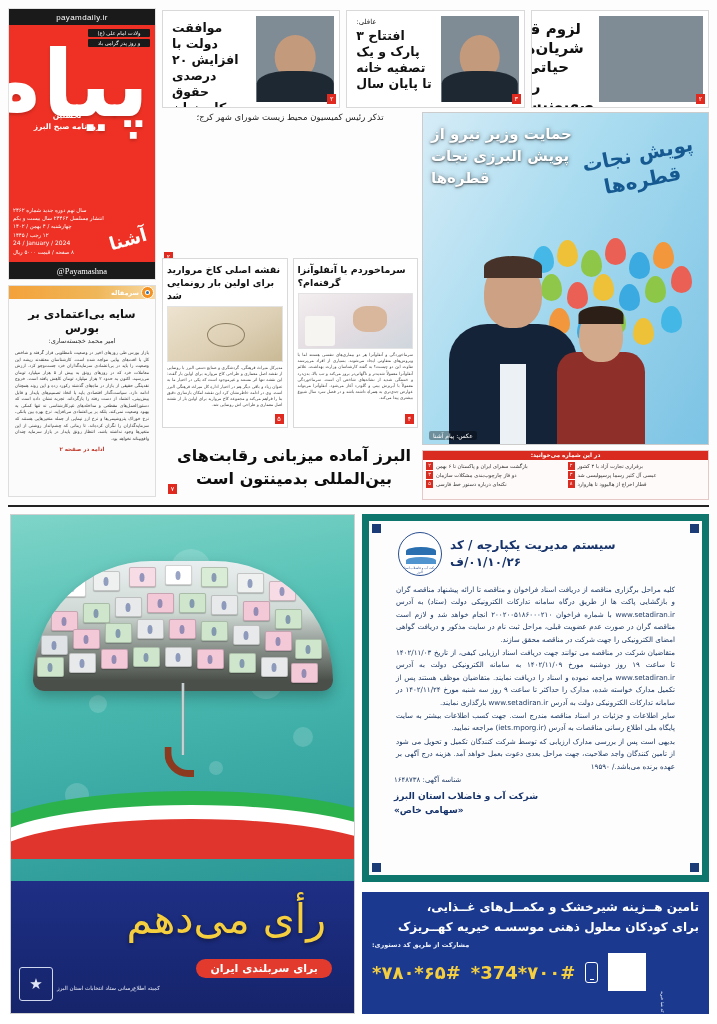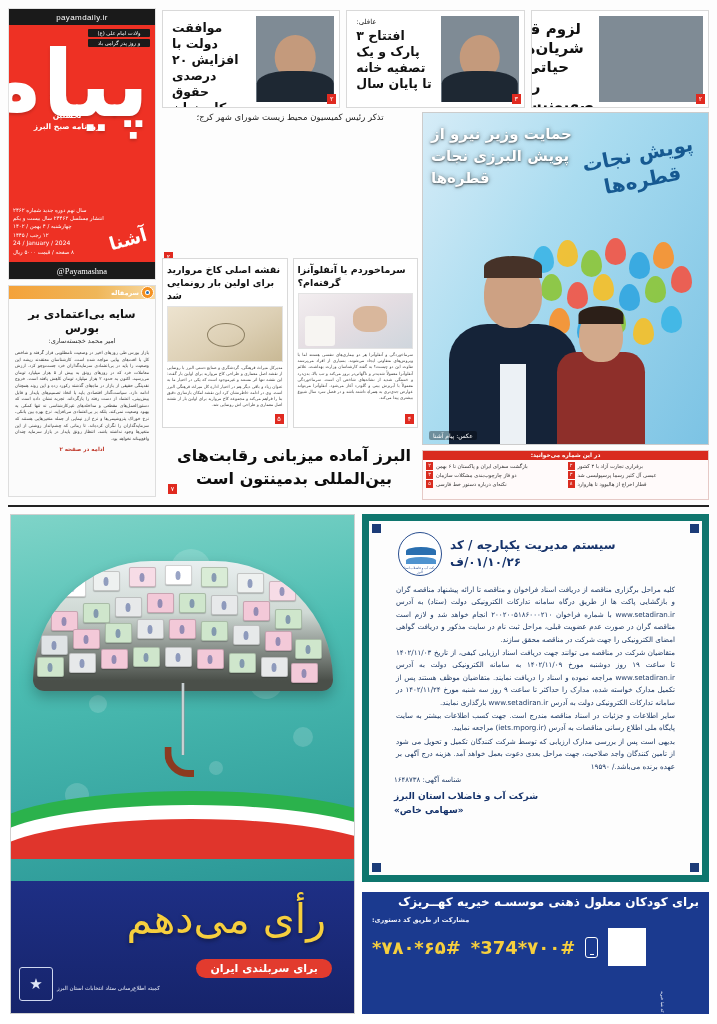--- a/index.html
+++ b/index.html
@@ -794,20 +794,21 @@
       <p>بدیهی است پس از بررسی مدارک ارزیابی که توسط شرکت کنندگان تکمیل و تحویل می شود از تامین کنندگان واجد صلاحیت، جهت مراحل بعدی دعوت بعمل خواهد آمد. هزینه درج آگهی بر عهده برنده می‌باشد./ ۱۹۵۹۰</p>
     </div>
     <div class="t-code">شناسه آگهی: ۱۶۴۸۷۳۸</div>
     <div class="t-sign">
       <div>شرکت آب و فاضلاب استان البرز</div>
       <div>«سهامی خاص»</div>
     </div>
   </div>
 
   <div class="charity">
+    <div class="ch-line">تامین هــزینه شیرخشک و مکمــل‌های غــذایی،</div>
     <div class="ch-line second">برای کودکان معلول ذهنی موسسـه خیریه کهــریزک</div>
     <div class="ch-sub">مشارکت از طریق کد دستوری:</div>
     <div class="ch-row">
       <span class="ch-code">*۷۸۰*۶۵#</span>
       <span class="ch-code">*374*۷۰۰#</span>
       <span class="ch-phone"></span>
       <span class="ch-qr"><span class="qr-grid"></span></span>
       <span class="ch-qrlabel">کد شبا خیریه</span>
     </div>
   </div>

